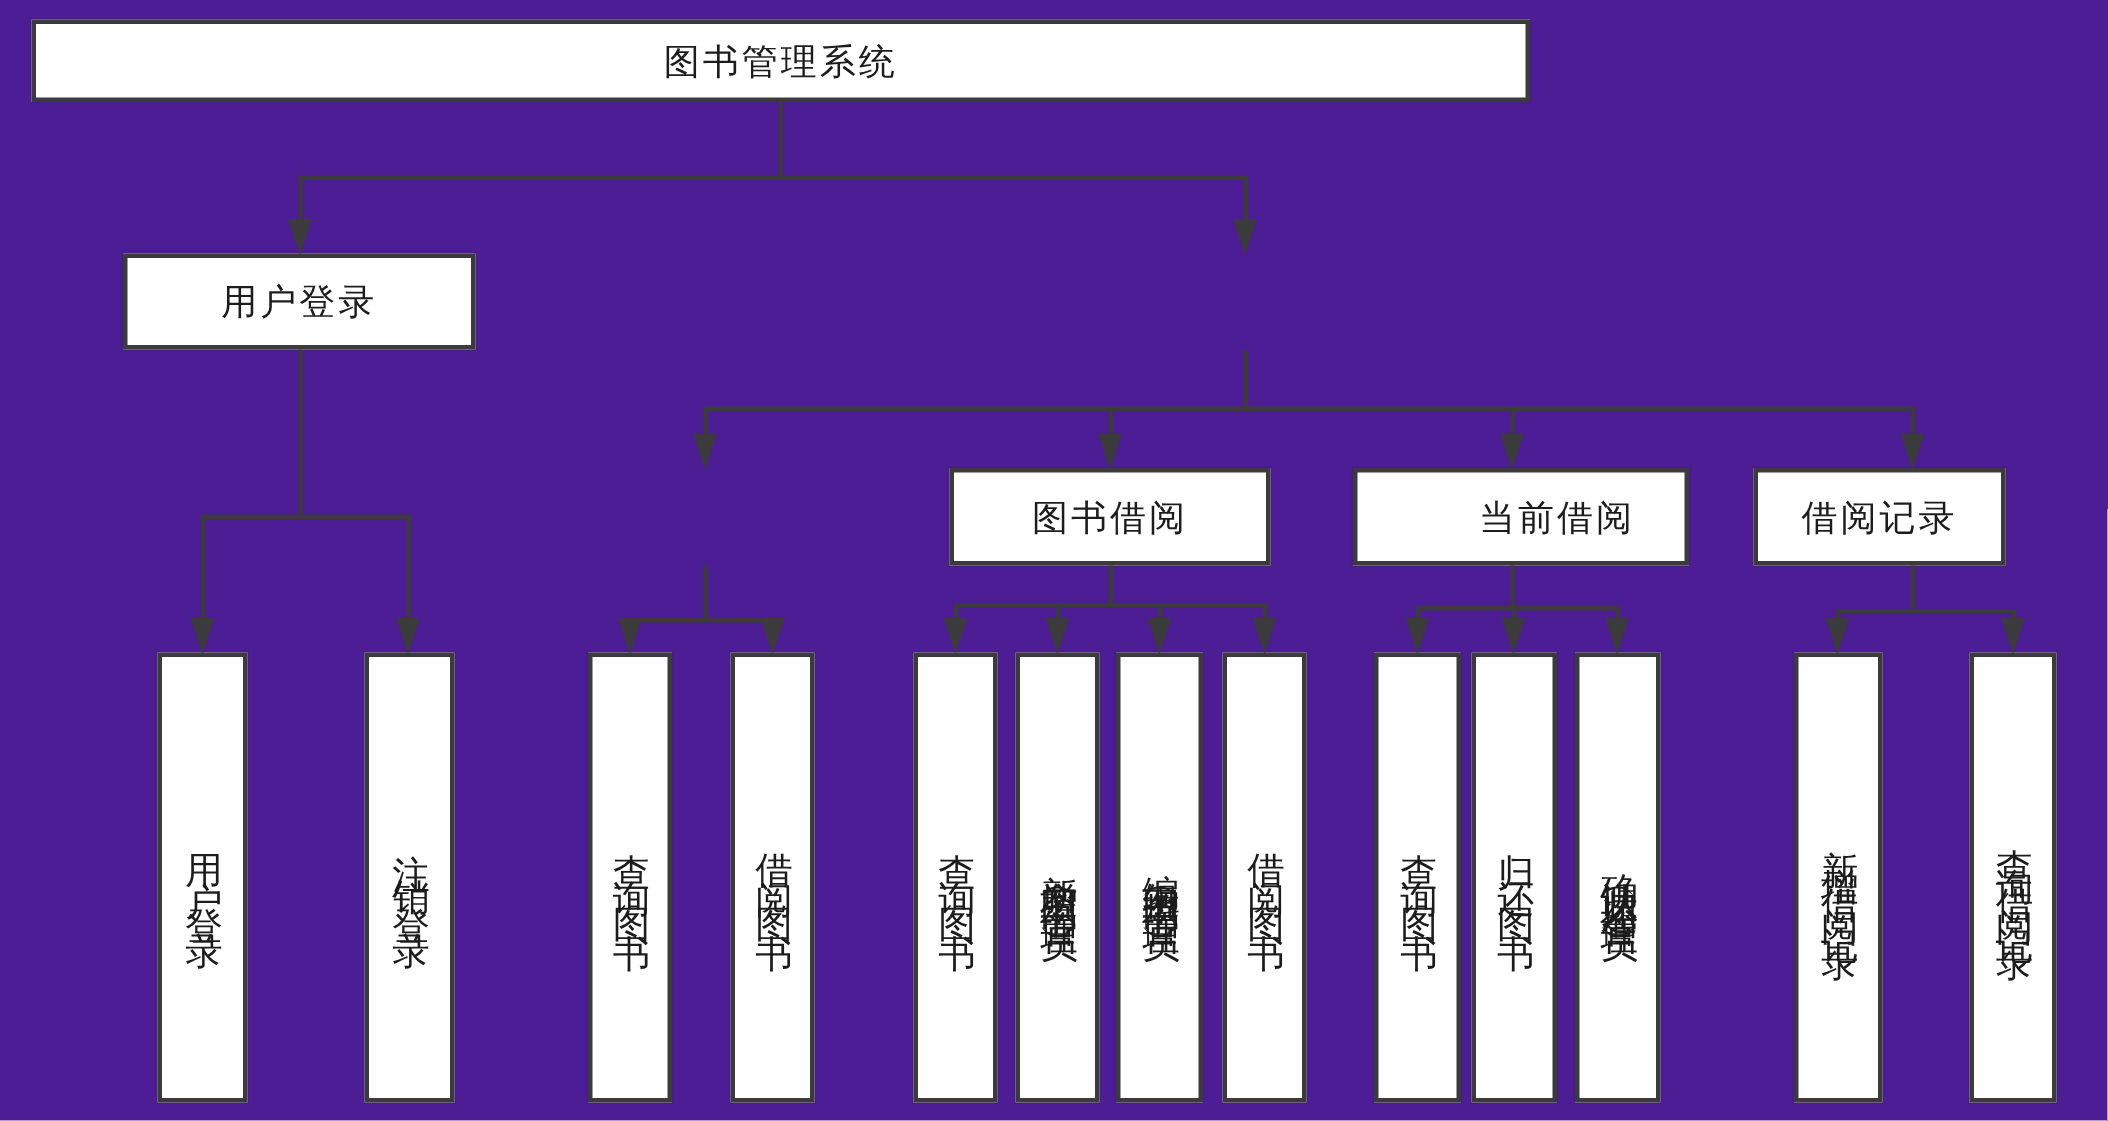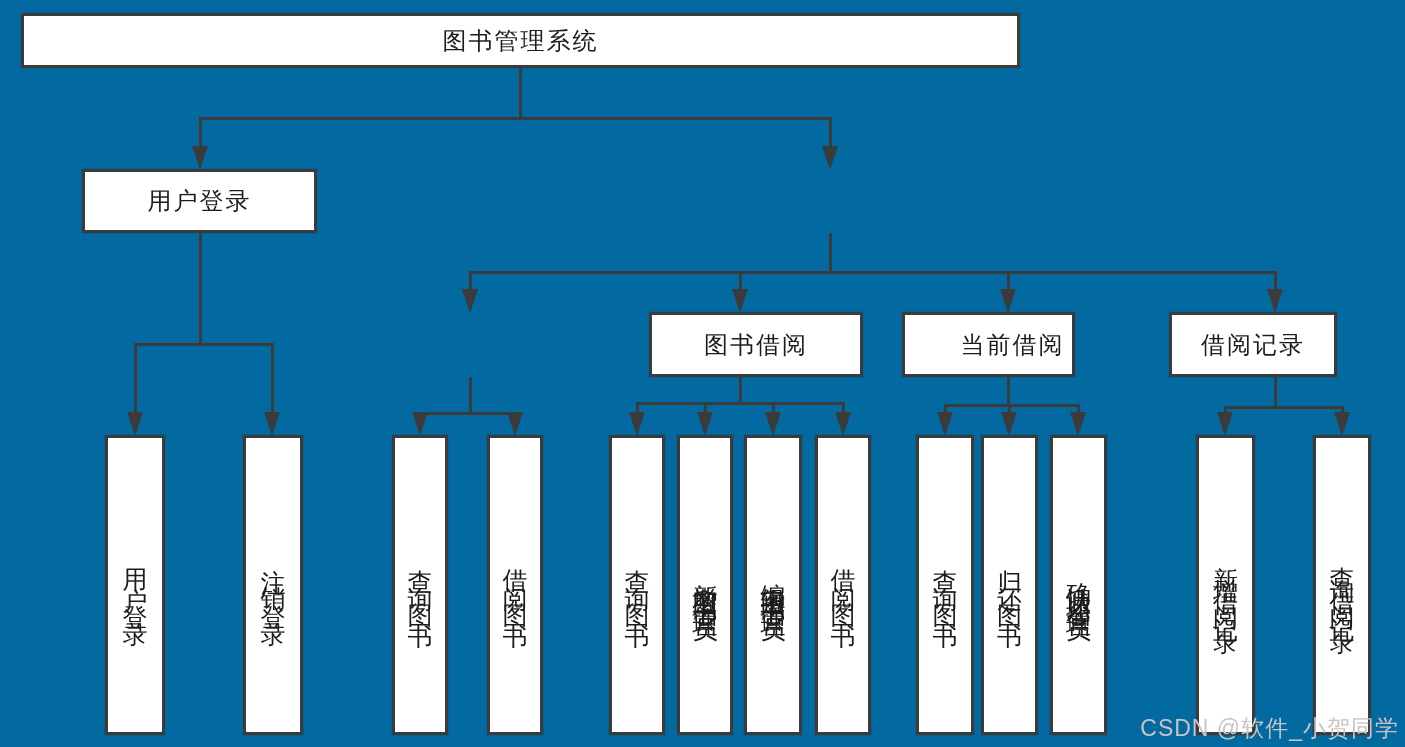--- a/index.html
+++ b/index.html
@@ -1,17 +1,17 @@
 <!DOCTYPE html>
 <html><head>
 <meta charset="utf-8">
 <style>
   html,body { margin:0; padding:0; background:#ffffff; }
   .canvas {
-    position:relative; width:1405px; height:747px; background:#0369a1;
+    position:relative; width:1405px; height:747px; background:#4c1d95;
     font-family:"Liberation Sans", sans-serif; overflow:hidden;
   }
   .node {
     position:absolute; box-sizing:border-box;
     border:3px solid #3b3b3b; background:#ffffff; color:#1c1c1c;
     display:flex; align-items:center; justify-content:center;
     box-shadow:0 0 0 1px rgba(0,0,0,0.06);
   }
   .h { font-size:24px; letter-spacing:2px; white-space:nowrap; }
   .leaf {
@@ -35,22 +35,22 @@
 </style>
 </head>
 <body>
 
 <div class="canvas">
 
   <div class="node h" style="left:21px; top:13px; width:999px; height:55px;">图书管理系统</div>
 
   <div class="node h" style="left:82px; top:169px; width:235px; height:64px;">用户登录</div>
 
-  <div class="node h" style="left:633px; top:312px; width:214px; height:65px;margin-left:16px;">图书借阅</div>
-  <div class="node h" style="left:902px; top:312px; width:173px; height:65px;padding-left:48px;">当前借阅</div>
+  <div class="node h" style="left:633px; top:312px; width:214px; height:65px;">图书借阅</div>
+  <div class="node h" style="left:902px; top:312px; width:224px; height:65px;padding-left:48px;">当前借阅</div>
   <div class="node h" style="left:1169px; top:312px; width:168px; height:65px;">借阅记录</div>
 
   <div class="node leaf sp-lg" style="left:105px; top:435px; width:60px; height:300px;">用户登录</div>
   <div class="node leaf sp-lg" style="left:243px; top:435px; width:60px; height:300px;">注销登录</div>
 
   <div class="node leaf sp-lg" style="left:392px; top:435px; width:56px; height:300px;">查询图书</div>
   <div class="node leaf sp-lg" style="left:487px; top:435px; width:56px; height:300px;">借阅图书</div>
 
   <div class="node leaf sp-lg" style="left:609px; top:435px; width:56px; height:300px;">查询图书</div>
   <div class="node leaf sp-sm" style="left:677px; top:435px; width:56px; height:300px;">新增图书（管理员）</div>
@@ -114,15 +114,14 @@
   <div class="ar" style="left:1001px; top:412px;"></div>
   <div class="ar" style="left:1070px; top:412px;"></div>
 
   <div class="vl" style="left:1274px; top:377px; height:32px;"></div>
   <div class="hl" style="left:1224px; top:406px; width:120px;"></div>
   <div class="vl" style="left:1224px; top:406px; height:10px;"></div>
   <div class="vl" style="left:1341px; top:406px; height:10px;"></div>
   <div class="ar" style="left:1217px; top:412px;"></div>
   <div class="ar" style="left:1334px; top:412px;"></div>
 
-  <div class="watermark">CSDN @软件_小贺同学</div>
 
 </div>
 
 </body></html>

